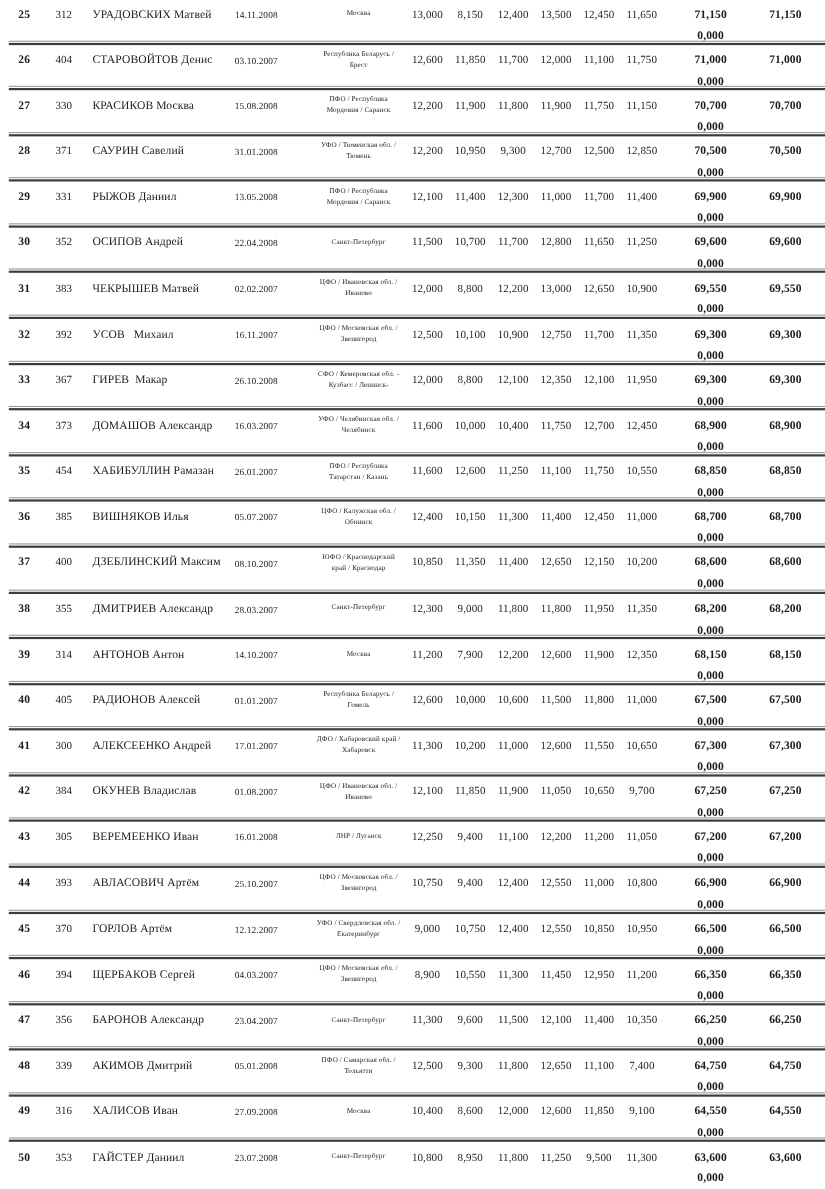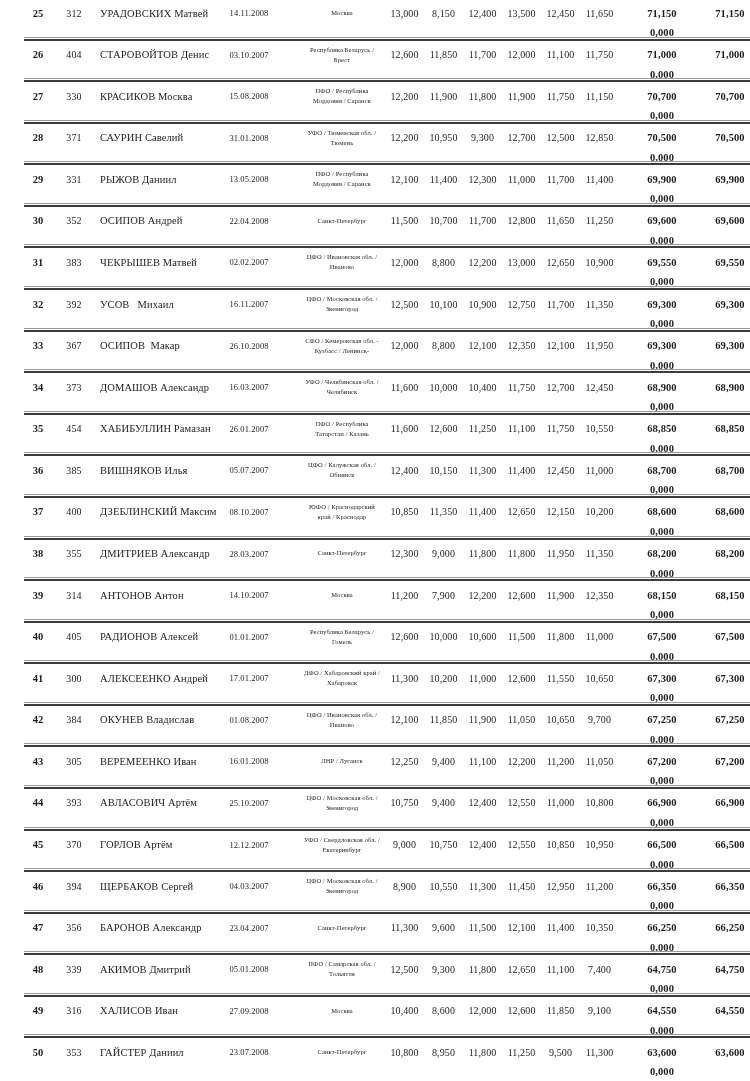--- a/index.html
+++ b/index.html
@@ -2,21 +2,21 @@
 <html><head>
 <meta charset="utf-8">
 <style>
   html, body { margin: 0; padding: 0; background: #ffffff; }
   body {
     width: 750px; height: 1081px; overflow: hidden;
     font-family: "Liberation Serif", serif;
     color: #1d1d1d;
     -webkit-font-smoothing: antialiased;
   }
-  .table { padding-left: 24px; }
+  .table { padding-left: 8px; }
   .row {
     position: relative;
     display: grid;
     grid-template-columns: 28px 44px 124px 70px 90px 39px 39px 39px 39px 39px 39px 80px 60px;
     height: 41.58px;
     box-sizing: border-box;
   }
   .cell {
     position: relative;
     display: flex; align-items: center; justify-content: center;
@@ -206,21 +206,21 @@
       <div class="cell c-total">
       <div class="t1">69,300</div>
       <div class="t2">0,000</div>
     </div>
     <div class="cell c-final">69,300</div>
     <div class="sep"></div>
   </div>
     <div class="row">
     <div class="cell c-rank">33</div>
     <div class="cell c-id">367</div>
-    <div class="cell c-name">ОСИПОВ  Макар</div>
+    <div class="cell c-name">ГИРЕВ  Макар</div>
     <div class="cell c-date">26.10.2008</div>
     <div class="cell c-region">СФО / Кемеровская обл. -
 Кузбасс / Ленинск-</div>
     <div class="cell c-score">12,000</div>
     <div class="cell c-score">8,800</div>
     <div class="cell c-score">12,100</div>
     <div class="cell c-score">12,350</div>
     <div class="cell c-score">12,100</div>
     <div class="cell c-score">11,950</div>
       <div class="cell c-total">

